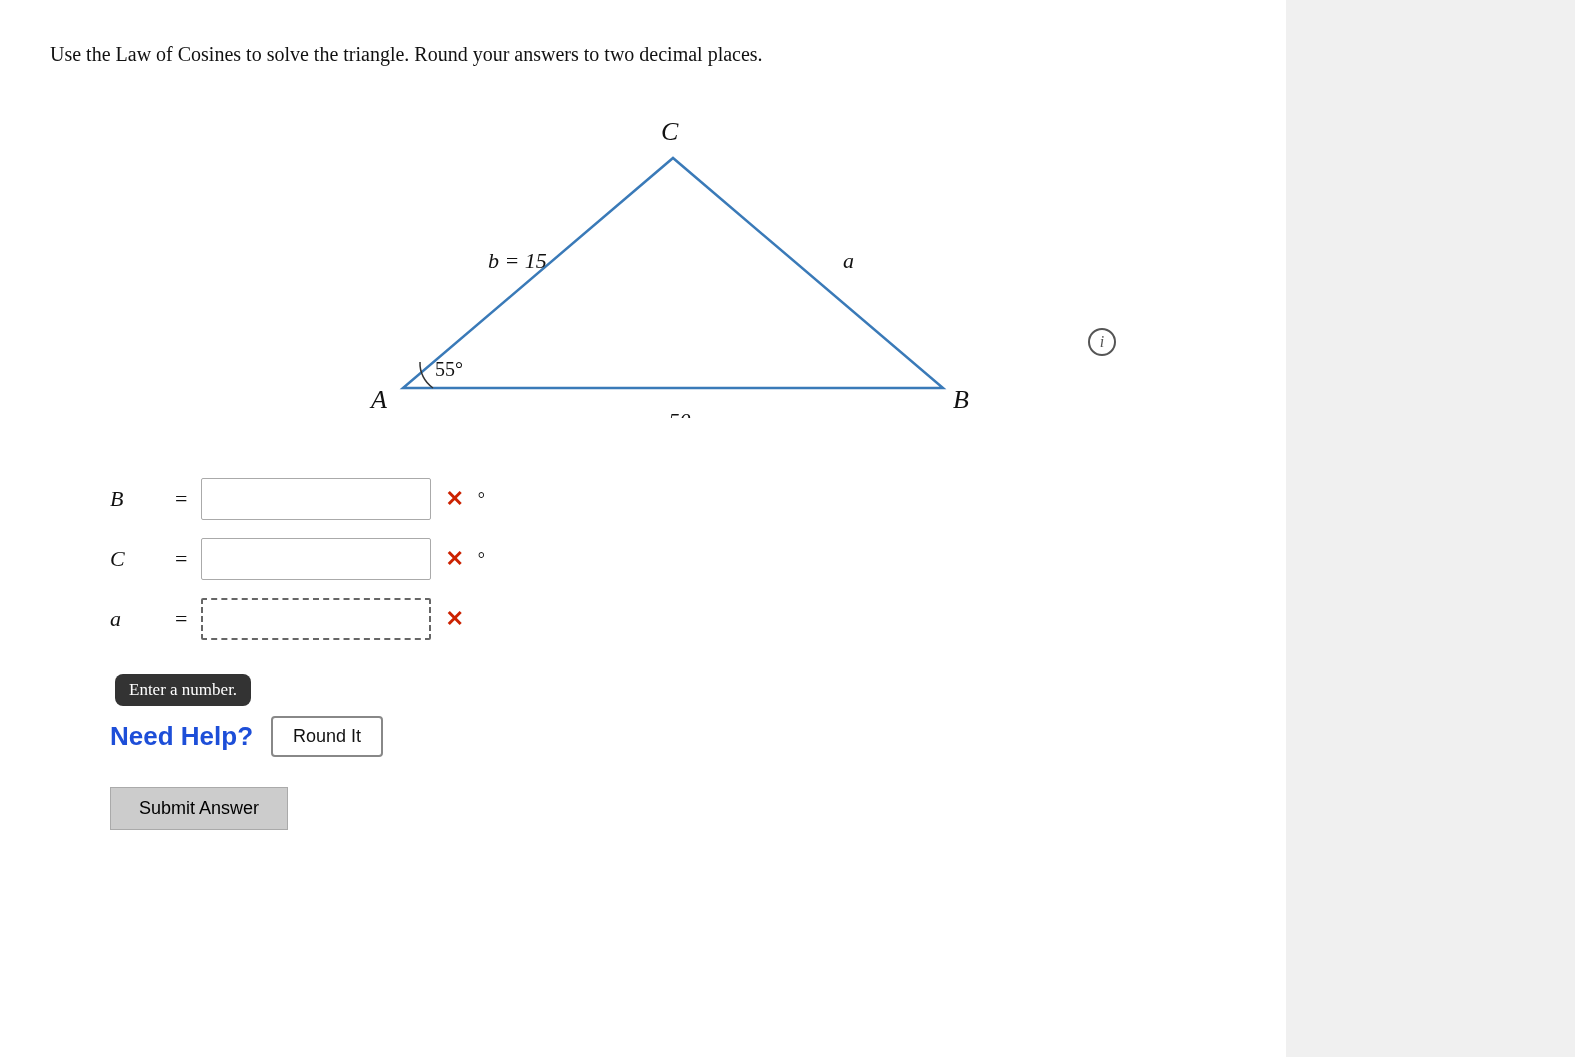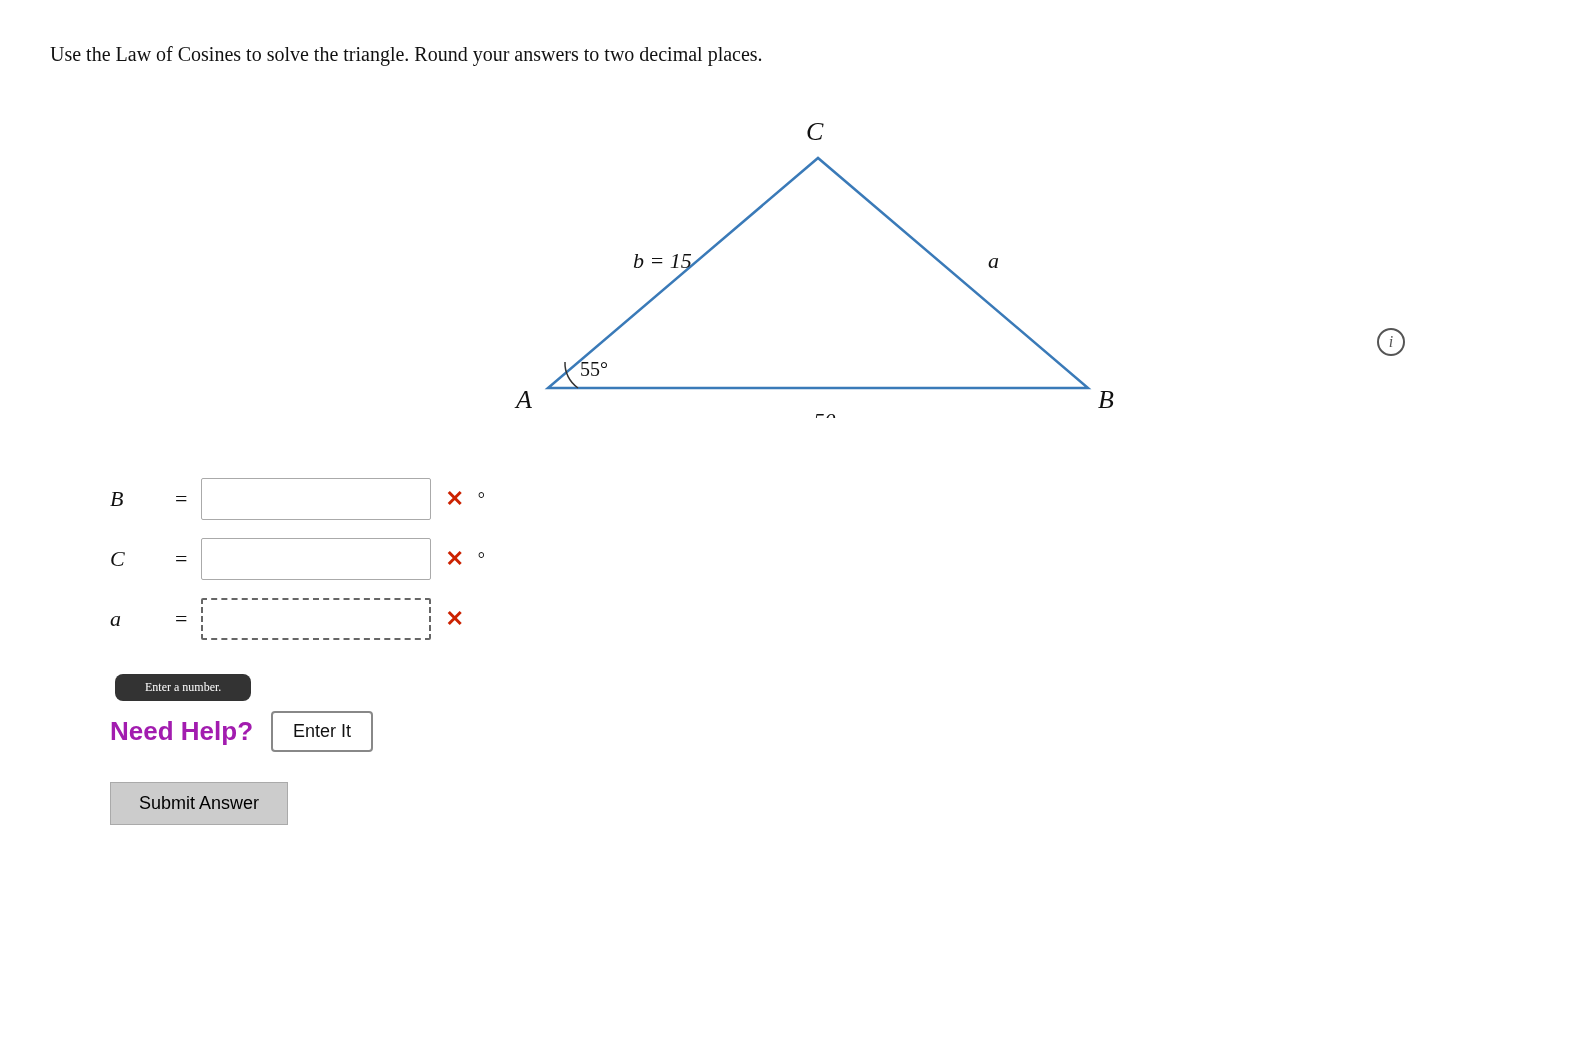--- a/index.html
+++ b/index.html
@@ -3,21 +3,21 @@
   <meta charset="utf-8">
   <style>
     * { box-sizing: border-box; margin: 0; padding: 0; }
     body {
       background: #f0f0f0;
       font-family: Georgia, 'Times New Roman', serif;
       font-size: 18px;
       color: #111;
     }
     .page {
-      width: 1575px;
+      width: 1286px;
       min-height: 1057px;
       background: #fff;
       padding: 40px 50px;
       position: relative;
     }
     .instructions {
       font-size: 20px;
       margin-bottom: 30px;
       line-height: 1.4;
     }
@@ -74,36 +74,36 @@
       font-weight: bold;
       margin-left: 4px;
     }
     .degree-symbol {
       font-size: 18px;
       margin-left: 4px;
     }
     .tooltip-box {
       background: #333;
       color: #fff;
-      font-size: 12px;
-      padding: 6px 30px;
+      font-size: 17px;
+      padding: 6px 14px;
       border-radius: 8px;
       margin-top: 4px;
       display: inline-block;
       margin-left: 65px;
     }
     .need-help-section {
       display: flex;
       align-items: center;
       gap: 18px;
       margin-left: 60px;
       margin-top: 10px;
     }
     .need-help-text {
-      color: #a21caf;
+      color: #1d4ed8;
       font-size: 26px;
       font-weight: bold;
       font-family: Arial, sans-serif;
     }
     .read-it-btn {
       background: #fff;
       border: 2px solid #888;
       border-radius: 4px;
       padding: 8px 20px;
       font-size: 18px;
@@ -202,18 +202,18 @@
       <span class="x-icon">✕</span>
     </div>
   </div>
 
   
   <div class="tooltip-box">Enter a number.</div>
 
   
   <div class="need-help-section">
     <span class="need-help-text">Need Help?</span>
-    <button class="read-it-btn">Enter It</button>
+    <button class="read-it-btn">Round It</button>
   </div>
 
   
   <button class="submit-btn">Submit Answer</button>
 </div>
 
 </body></html>

